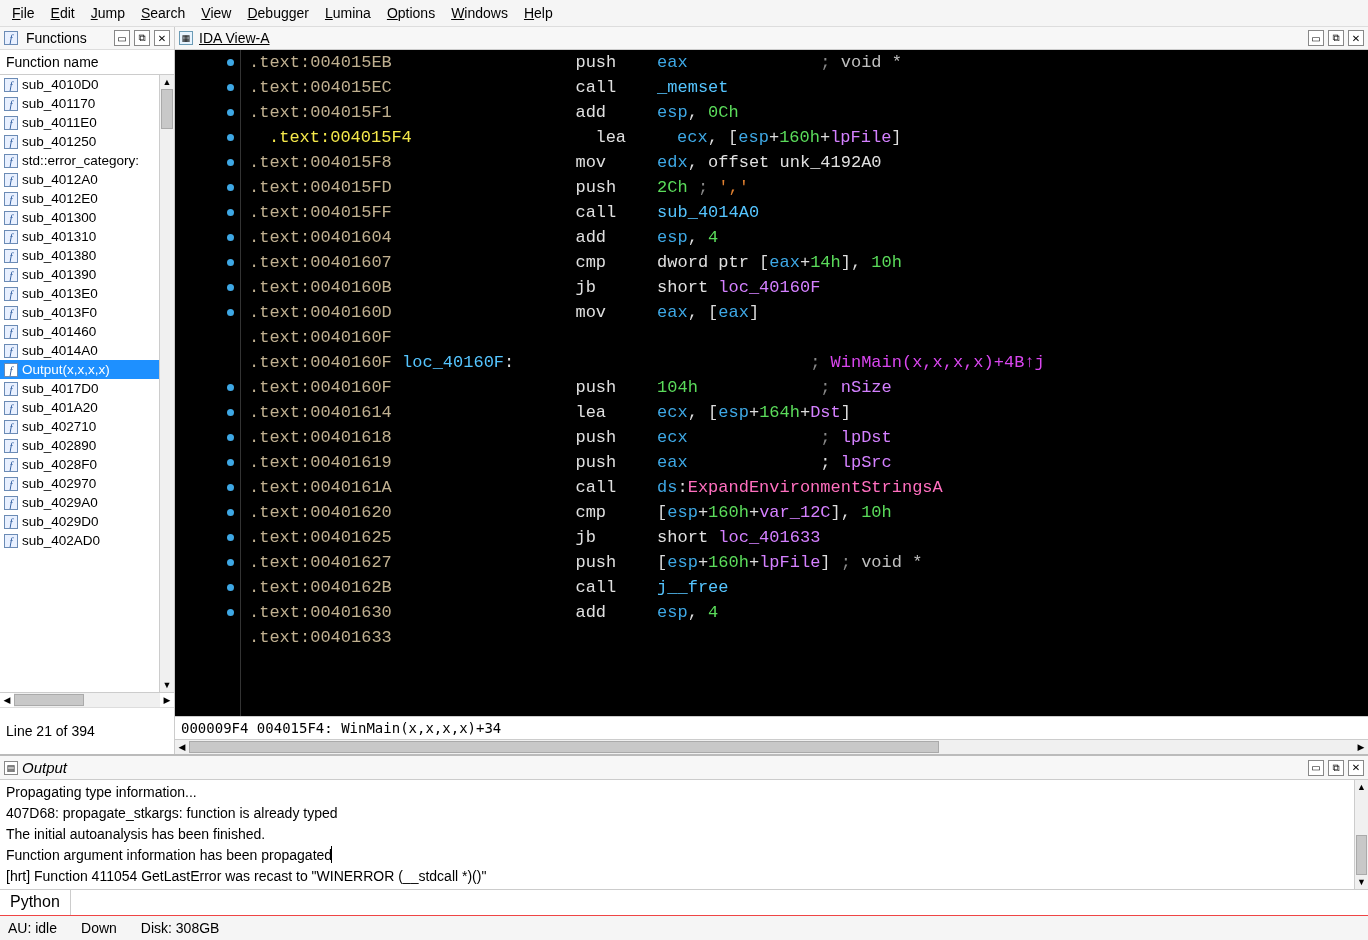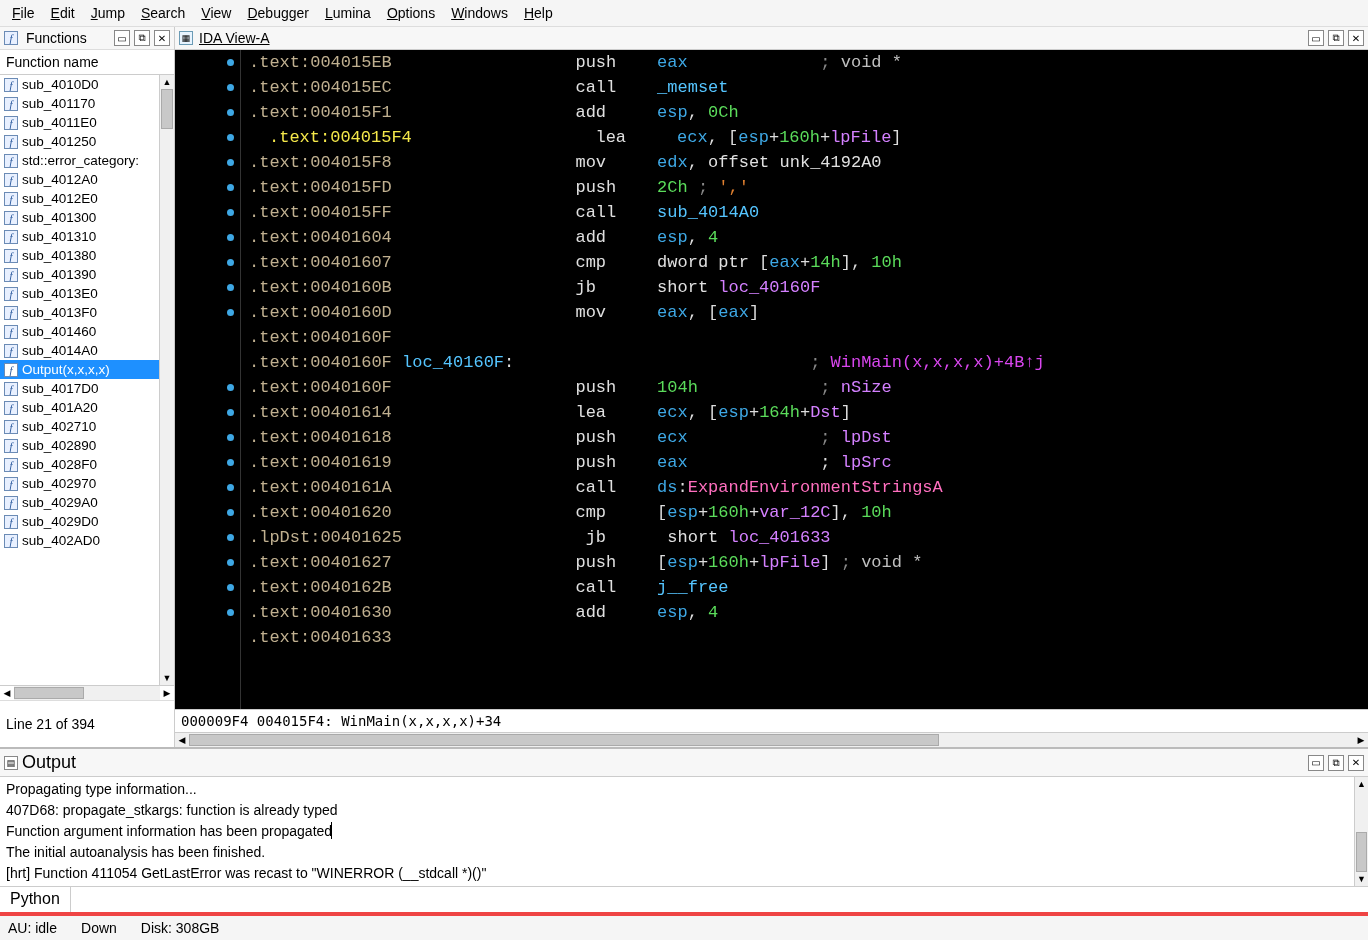--- a/index.html
+++ b/index.html
@@ -233,21 +233,21 @@
   flex-direction:column;
   background:#fff;
 }
 .output-header {
   display:flex;align-items:center;
   padding:3px 4px;
   border-bottom:1px solid #ccc;
   gap:4px;
   background:#f7f7f7;
 }
-.output-header .title { flex:1; font-size:18px; }
+.output-header .title { flex:1; font-size:15px;font-style:italic; }
 .output-lines {
   padding:2px 6px;
   font-size:14px;
   line-height:21px;
   position:relative;
 }
 .cursor-caret {
   display:inline-block;
   width:1px;height:17px;
   background:#000;
@@ -278,21 +278,21 @@
   font-size:16px;
   cursor:pointer;
 }
 .python-input { flex:1; }
 
 .status-bar {
   display:flex;
   gap:24px;
   padding:4px 8px;
   background:#f5f5f5;
-  border-top:4px solid #ef4444;
+  border-top:1px solid #ef4444;
   font-size:14px;
 }
 </style>
 </head>
 <body>
 
 <div class="menu-bar" id="menu-bar">
     <div class="menu-item"><u>F</u>ile</div>
     <div class="menu-item"><u>E</u>dit</div>
     <div class="menu-item"><u>J</u>ump</div>
@@ -482,21 +482,21 @@
           <div class="row"><span class="addr ">.text:0040160B</span><span>                  </span><span class="mnem">jb</span><span>      </span><span class="mnem">short </span><span class="sym">loc_40160F</span></div>
           <div class="row"><span class="addr ">.text:0040160D</span><span>                  </span><span class="mnem">mov</span><span>     </span><span class="reg">eax</span><span>, [</span><span class="reg">eax</span><span>]</span></div>
           <div class="row"><span class="addr ">.text:0040160F</span></div>
           <div class="row"><span class="addr ">.text:0040160F</span><span> </span><span class="lbl">loc_40160F</span><span>:</span><span>                             </span><span class="cmt">; </span><span class="xref">WinMain(x,x,x,x)+4B↑j</span></div>
           <div class="row"><span class="addr ">.text:0040160F</span><span>                  </span><span class="mnem">push</span><span>    </span><span class="num">104h</span><span>            </span><span class="cmt">; </span><span class="sym">nSize</span></div>
           <div class="row"><span class="addr ">.text:00401614</span><span>                  </span><span class="mnem">lea</span><span>     </span><span class="reg">ecx</span><span>, [</span><span class="reg">esp</span><span>+</span><span class="num">164h</span><span>+</span><span class="sym">Dst</span><span>]</span></div>
           <div class="row"><span class="addr ">.text:00401618</span><span>                  </span><span class="mnem">push</span><span>    </span><span class="reg">ecx</span><span>             </span><span class="cmt">; </span><span class="sym">lpDst</span></div>
           <div class="row"><span class="addr ">.text:00401619</span><span>                  </span><span class="mnem">push</span><span>    </span><span class="reg">eax</span><span>             </span><span>; </span><span class="sym">lpSrc</span></div>
           <div class="row"><span class="addr ">.text:0040161A</span><span>                  </span><span class="mnem">call</span><span>    </span><span class="reg">ds</span><span>:</span><span class="api">ExpandEnvironmentStringsA</span></div>
           <div class="row"><span class="addr ">.text:00401620</span><span>                  </span><span class="mnem">cmp</span><span>     [</span><span class="reg">esp</span><span>+</span><span class="num">160h</span><span>+</span><span class="sym">var_12C</span><span>], </span><span class="num">10h</span></div>
-          <div class="row"><span class="addr ">.lpDst:00401625</span><span>                  </span><span class="mnem">jb</span><span>      </span><span class="mnem">short </span><span class="sym">loc_401633</span></div>
+          <div class="row"><span class="addr ">.text:00401625</span><span>                  </span><span class="mnem">jb</span><span>      </span><span class="mnem">short </span><span class="sym">loc_401633</span></div>
           <div class="row"><span class="addr ">.text:00401627</span><span>                  </span><span class="mnem">push</span><span>    [</span><span class="reg">esp</span><span>+</span><span class="num">160h</span><span>+</span><span class="sym">lpFile</span><span>] </span><span class="cmt">; </span><span class="cmtbright">void *</span></div>
           <div class="row"><span class="addr ">.text:0040162B</span><span>                  </span><span class="mnem">call</span><span>    </span><span class="lbl">j__free</span></div>
           <div class="row"><span class="addr ">.text:00401630</span><span>                  </span><span class="mnem">add</span><span>     </span><span class="reg">esp</span><span>, </span><span class="num">4</span></div>
           <div class="row"><span class="addr ">.text:00401633</span></div>
         </div>
     </div>
     <div class="disasm-status">000009F4 004015F4: WinMain(x,x,x,x)+34</div>
     <div class="disasm-hscroll">
       <div class="arrow">◀</div>
       <div class="track">
@@ -512,22 +512,22 @@
     <span class="tab-icon">▤</span>
     <span class="title">Output</span>
     <span class="panel-icon">▭</span>
     <span class="panel-icon">⧉</span>
     <span class="panel-icon">✕</span>
   </div>
   <div class="output-row">
     <div class="output-lines" id="output-lines" style="flex:1">
         <div>Propagating type information...</div>
         <div>407D68: propagate_stkargs: function is already typed</div>
+        <div>The initial autoanalysis has been finished.</div>
         <div>Function argument information has been propagated<span class="cursor-caret"></span></div>
-        <div>The initial autoanalysis has been finished.</div>
         <div>[hrt] Function 411054 GetLastError was recast to "WINERROR (__stdcall *)()"</div>
       </div>
     <div class="output-scroll">
       <div class="arrow" style="height:14px;display:flex;align-items:center;justify-content:center;font-size:9px">▲</div>
       <div class="thumb"></div>
       <div class="arrow" style="position:absolute;bottom:0;left:0;right:0;height:14px;display:flex;align-items:center;justify-content:center;font-size:9px">▼</div>
     </div>
   </div>
   <div class="python-bar">
     <div class="python-btn">Python</div>

